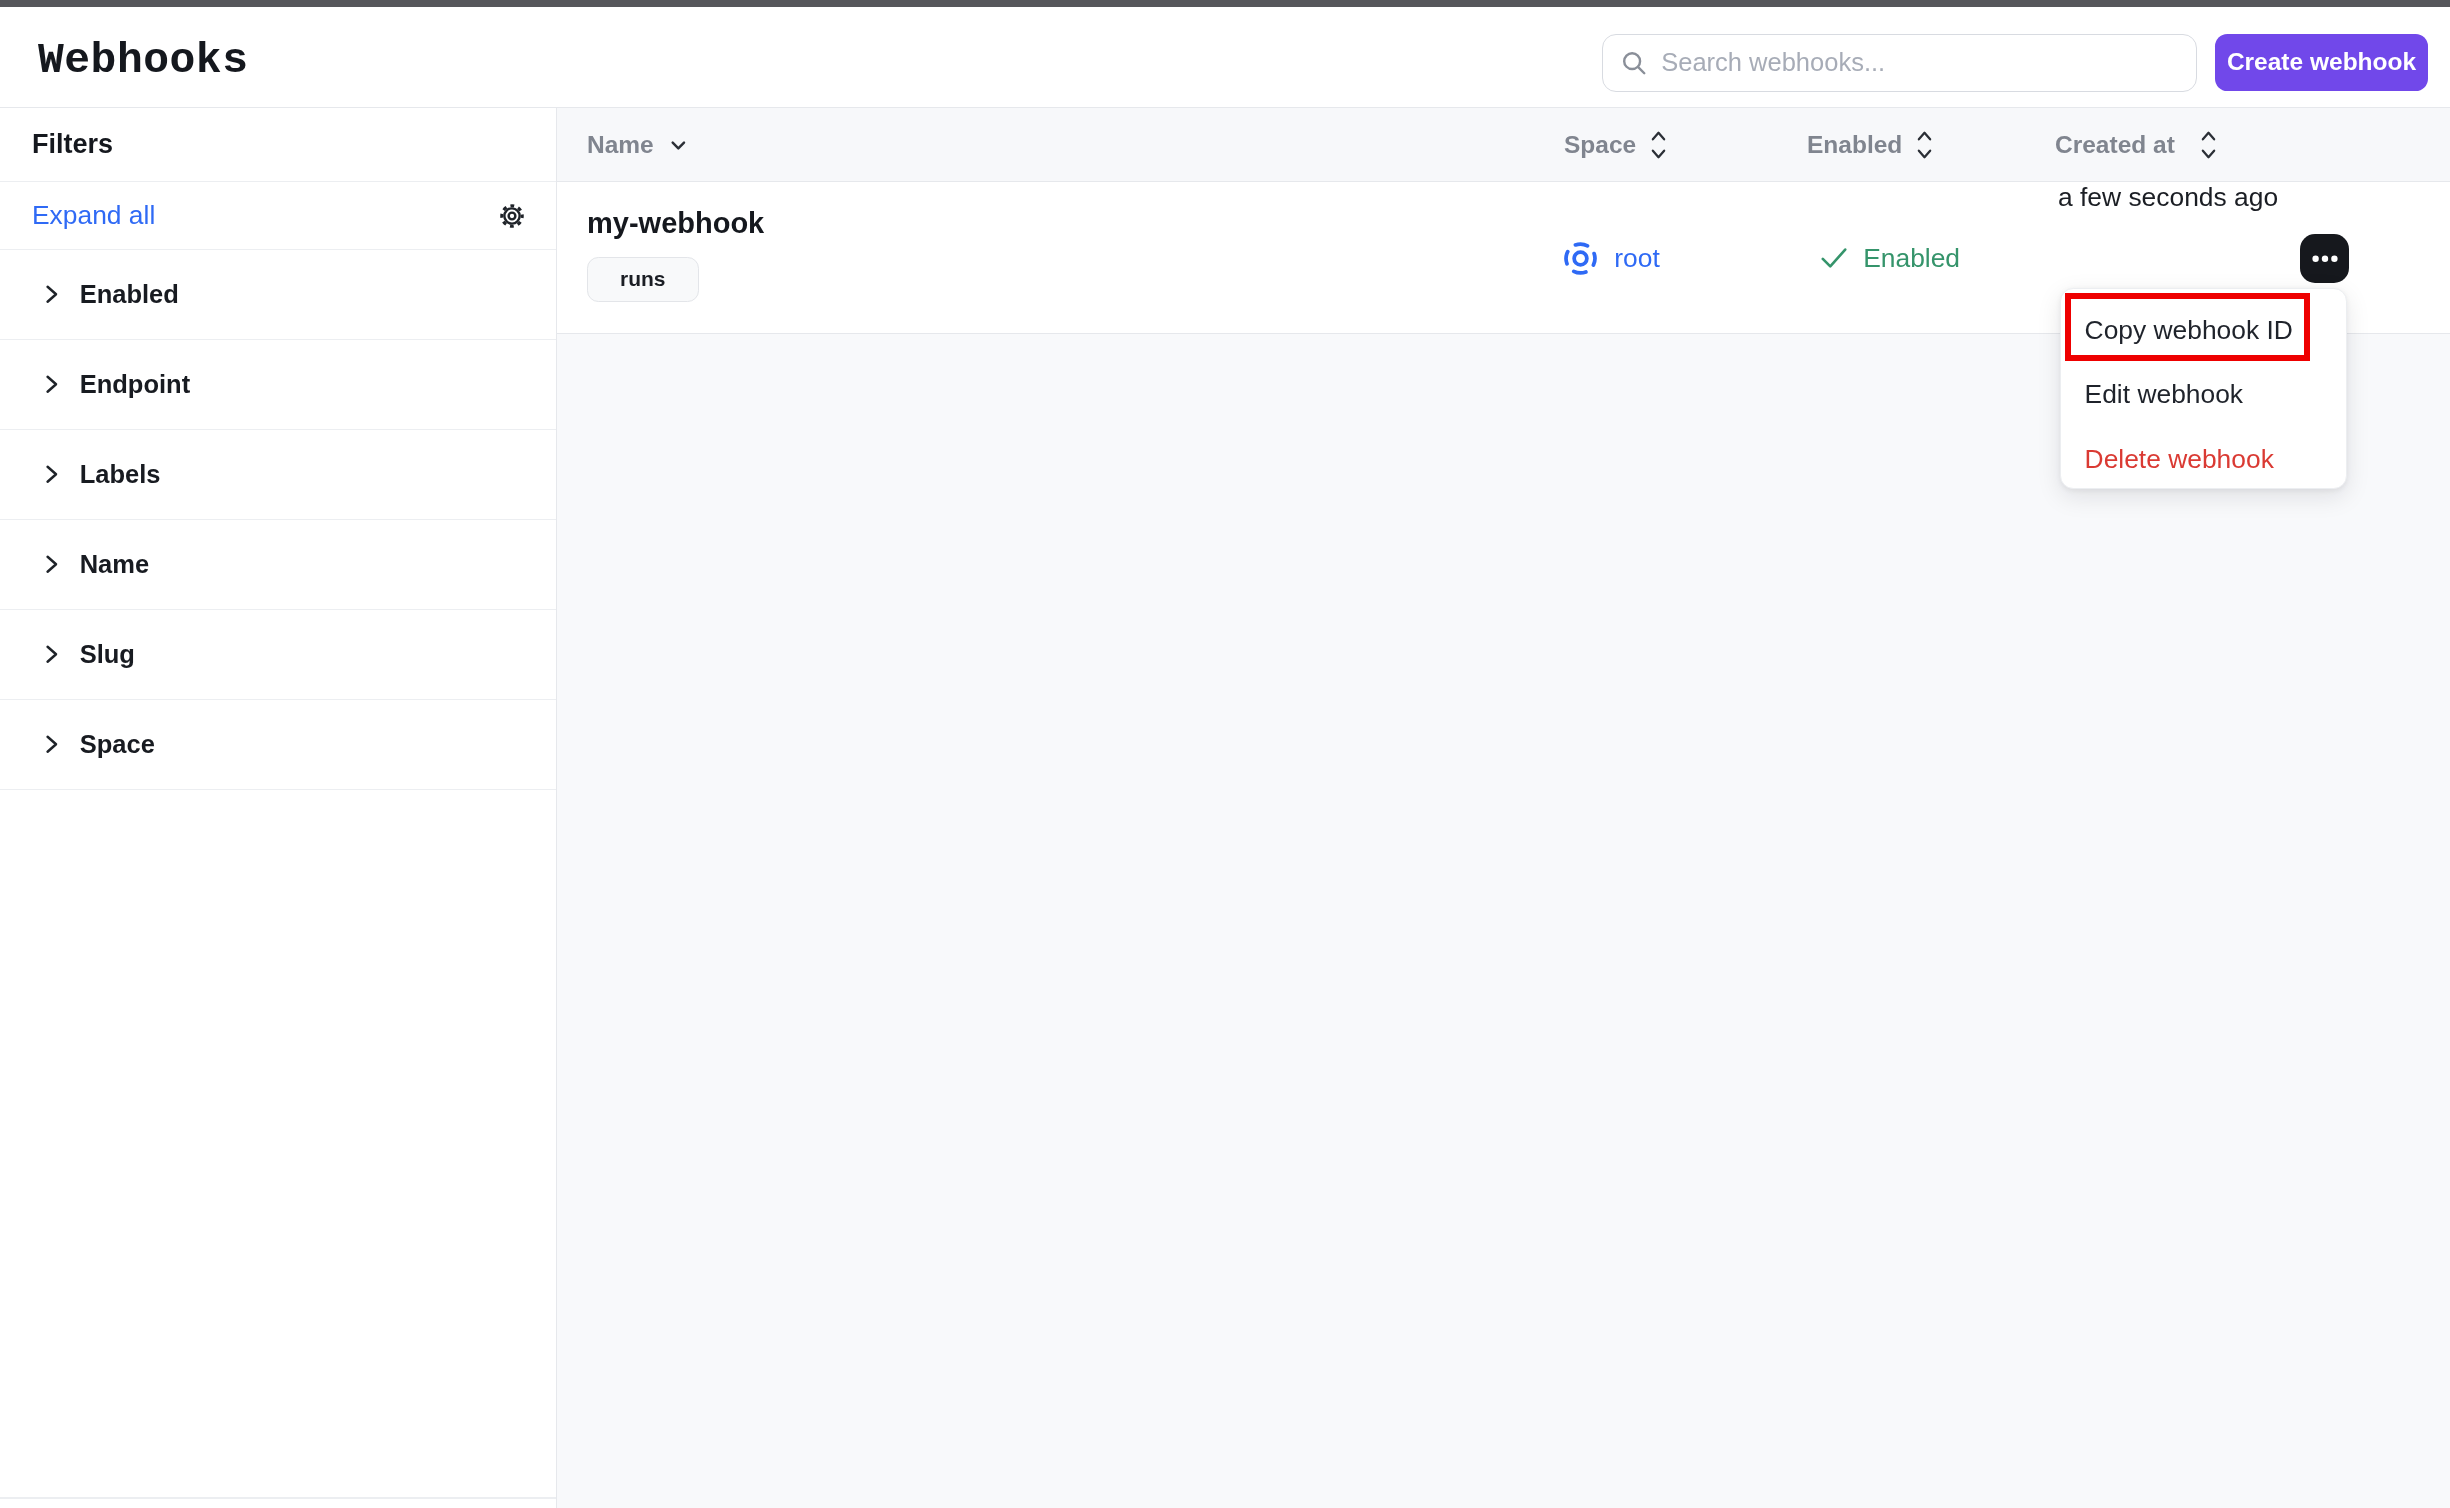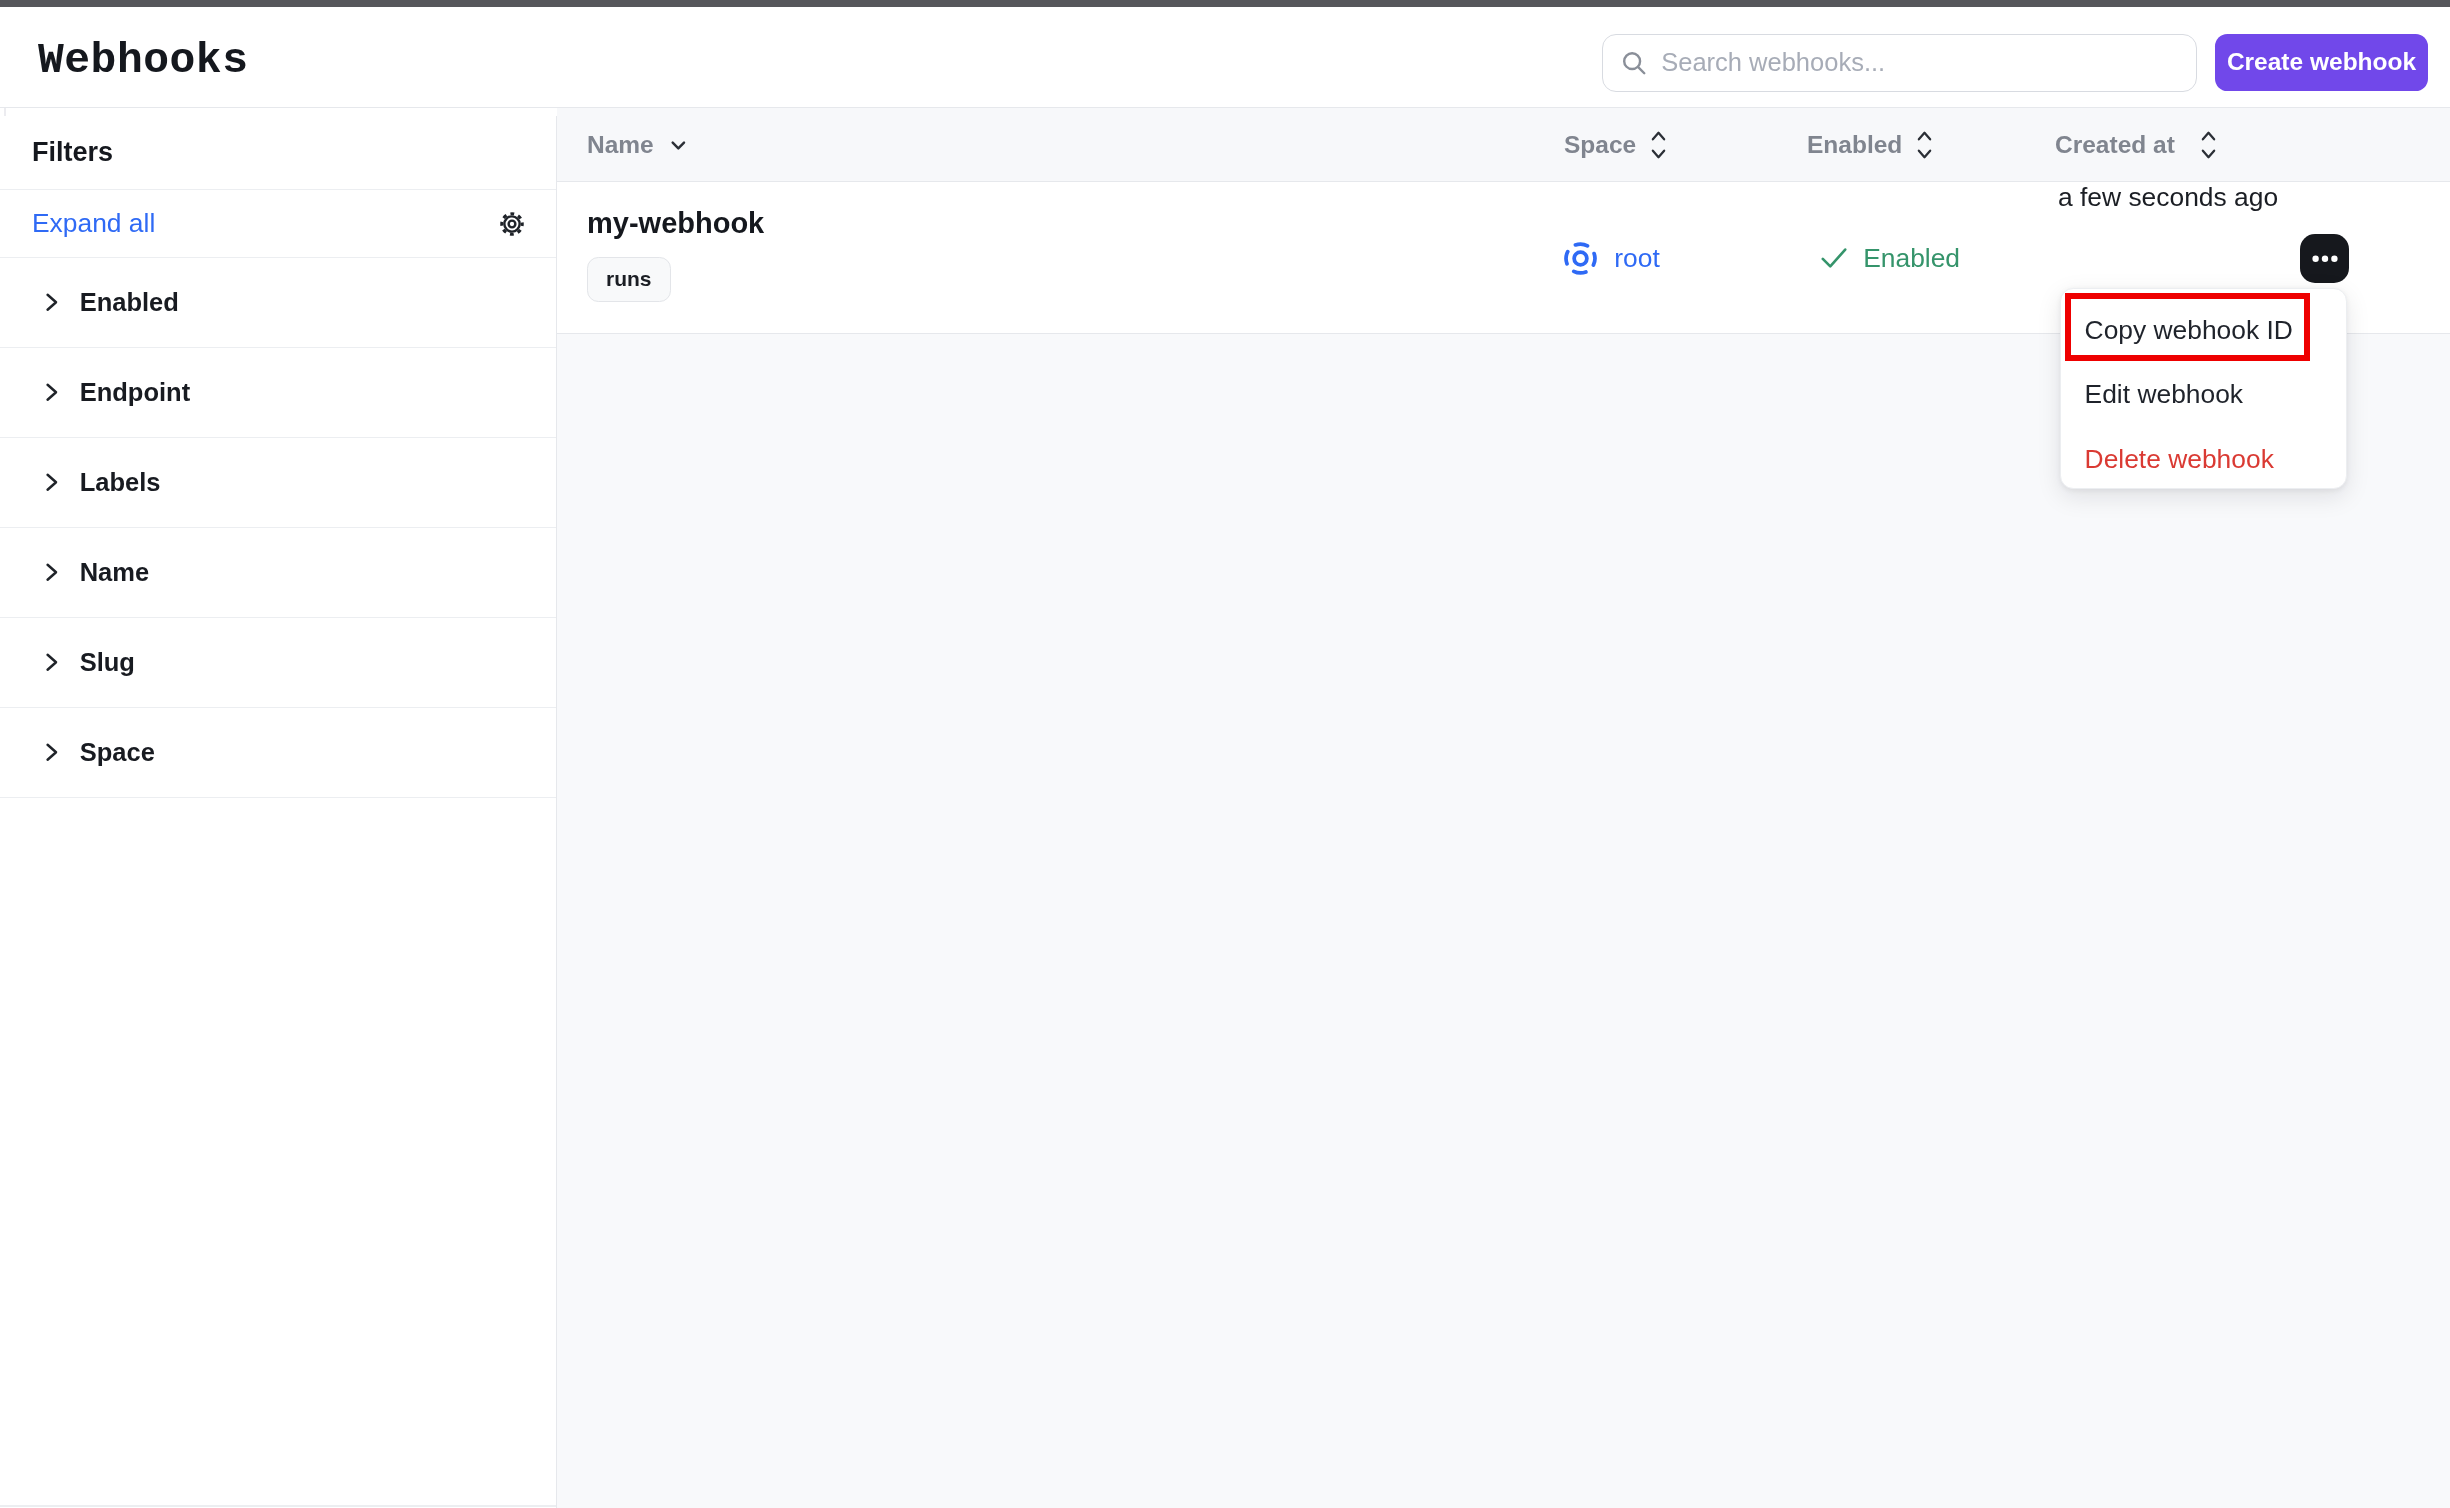--- a/index.html
+++ b/index.html
@@ -19,21 +19,21 @@
   .search-box { position:absolute; left:1602px; top:27px; width:595px; height:58px; background:#fff;
                 border:1.9px solid #d8dbe1; border-radius:14px; display:flex; align-items:center; padding:0 17px; }
   .search-box input { border:none; outline:none; flex:1; font-size:25.5px; color:#3a3f48; background:transparent;
                       font-family:"Liberation Sans", sans-serif; margin-left:13.2px; }
   .search-box input::placeholder { color:#a7acb7; }
   .create-btn { position:absolute; left:2215px; top:27px; width:213px; height:57px; background:#7148ea;
                 border:none; border-radius:12.3px; color:#fff; font-size:24.5px; font-weight:700;
                 font-family:"Liberation Sans", sans-serif; cursor:pointer; }
 
   
-  .sidebar { position:absolute; left:0; top:116px; width:557px; bottom:0; background:#fff;
+  .sidebar { position:absolute; left:0; top:108px; width:557px; bottom:0; background:#fff;
              border-right:1.9px solid #e6e8ec; }
   .filters-title { height:74px; display:flex; align-items:center; padding-left:32px;
                    font-size:27px; font-weight:700; color:#15181e; border-bottom:1.9px solid #eceef1; }
   .expand-row { height:68px; display:flex; align-items:center; justify-content:space-between;
                 padding:0 30px 0 32px; border-bottom:1.9px solid #eceef1; }
   .expand-link { color:#2f6af5; font-size:26.4px; font-weight:500; cursor:pointer; }
   .gear-btn { background:none; border:none; cursor:pointer; display:flex; align-items:center; }
   .filter-section { height:90px; display:flex; align-items:center; padding-left:40px;
                     border-bottom:1.9px solid #eceef1; cursor:pointer; }
   .filter-section .label { font-size:25.5px; font-weight:700; color:#181b21; margin-left:17px; }
@@ -42,21 +42,21 @@
   
   .main { position:absolute; left:557px; top:108px; width:1893px; bottom:0; background:#f8f9fb; }
   .thead { position:relative; height:74px; background:#f7f8fa; border-bottom:1.9px solid #e6e8ec; }
   .th { position:absolute; top:0; height:74px; display:flex; align-items:center; gap:13.2px;
         font-size:24.5px; font-weight:600; color:#80858f; cursor:pointer; }
   .th-name { left:30px; } .th-space { left:1007px; } .th-enabled { left:1250px; } .th-created { left:1498px;gap:24px; }
 
   .trow { position:relative; height:152px; background:#ffffff; border-bottom:1.9px solid #e6e8ec; }
   .cell-name { position:absolute; left:30px; top:24.5px; }
   .webhook-name { font-size:29px; font-weight:700; color:#15181e; cursor:pointer; }
-  .tag { display:inline-flex; align-items:center; margin-top:17px; height:45px; padding:0 18px;
+  .tag { display:inline-flex; align-items:center; margin-top:17px; height:45px; padding:0 32px;
          background:#f8f9fa; border:1.9px solid #e3e5e9; border-radius:11.3px;
          font-size:21px; font-weight:700; color:#1b1e24; }
   .cell-space { position:absolute; left:1002px; top:0; height:152px; display:flex; align-items:center; gap:12.3px;
                 color:#2f6af5; font-size:26.4px; cursor:pointer; }
   .cell-enabled { position:absolute; left:1261px; top:0; height:152px; display:flex; align-items:center; gap:13.2px;
                   color:#35946b; font-size:26.4px; }
   .cell-created { position:absolute; left:1501px; top:0; height:152px; display:flex; align-items:flex-start;
                   color:#1b1e24; font-size:26.4px; }
   .dots-btn { position:absolute; left:1743px; top:52px; width:49px; height:49px; background:#16181d;
               border:none; border-radius:15px; cursor:pointer; display:flex; align-items:center; justify-content:center; }

